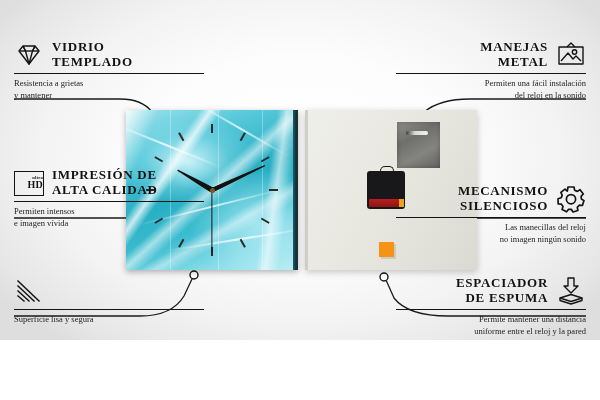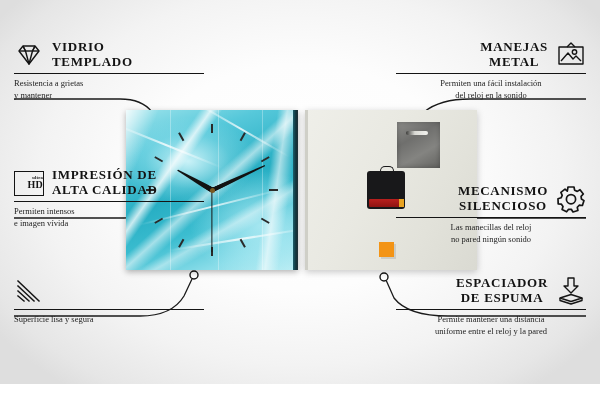--- a/index.html
+++ b/index.html
@@ -3,21 +3,21 @@
 <meta charset="utf-8">
 <style>
   html, body {
     margin: 0;
     padding: 0;
     background: #fff;
   }
   #stage {
     position: relative;
     width: 600px;
-    height: 384px;
+    height: 340px;
     overflow: hidden;
     font-family: "Liberation Serif", serif;
     background:
       radial-gradient(ellipse 62% 70% at 50% 46%, #ffffff 0%, #fdfdfd 42%, #f3f3f3 70%, #e6e6e6 92%, #dedede 100%);
   }
 
   
   #connectors {
     position: absolute;
     left: 0; top: 0;
@@ -205,21 +205,21 @@
     background: #f39416;
     box-shadow: 2px 2px 0 rgba(0,0,0,0.10);
   }
 
   
   .feature {
     position: absolute;
     width: 190px;
   }
   .feature.left  { text-align: left; }
-  .feature.right { text-align: center; }
+  .feature.right { text-align: right; }
 
   .f-head {
     display: flex;
     align-items: center;
     gap: 8px;
   }
   .feature.right .f-head {
     flex-direction: row-reverse;
   }
   .f-icon {
@@ -453,21 +453,21 @@
         </svg>
       </span>
       <div class="f-title">
         <div>MECANISMO</div>
         <div>SILENCIOSO</div>
       </div>
     </div>
     <div class="f-rule"></div>
     <div class="f-desc">
       <div>Las manecillas del reloj</div>
-      <div>no pared ningún sonido</div>
+      <div>no imagen ningún sonido</div>
     </div>
   </div>
 
   <div id="feat-espaciador" class="feature right">
     <div class="f-head">
       <span class="f-icon">
         <svg width="28" height="28" viewBox="0 0 28 28">
           <g fill="none" stroke="#141414" stroke-width="1.4" stroke-linejoin="round">
             <path d="M11,1 L17,1 L17,9 L21,9 L14,16 L7,9 L11,9 Z"></path>
             <path d="M14,17.5 L25,21 L14,24.5 L3,21 Z"></path>

